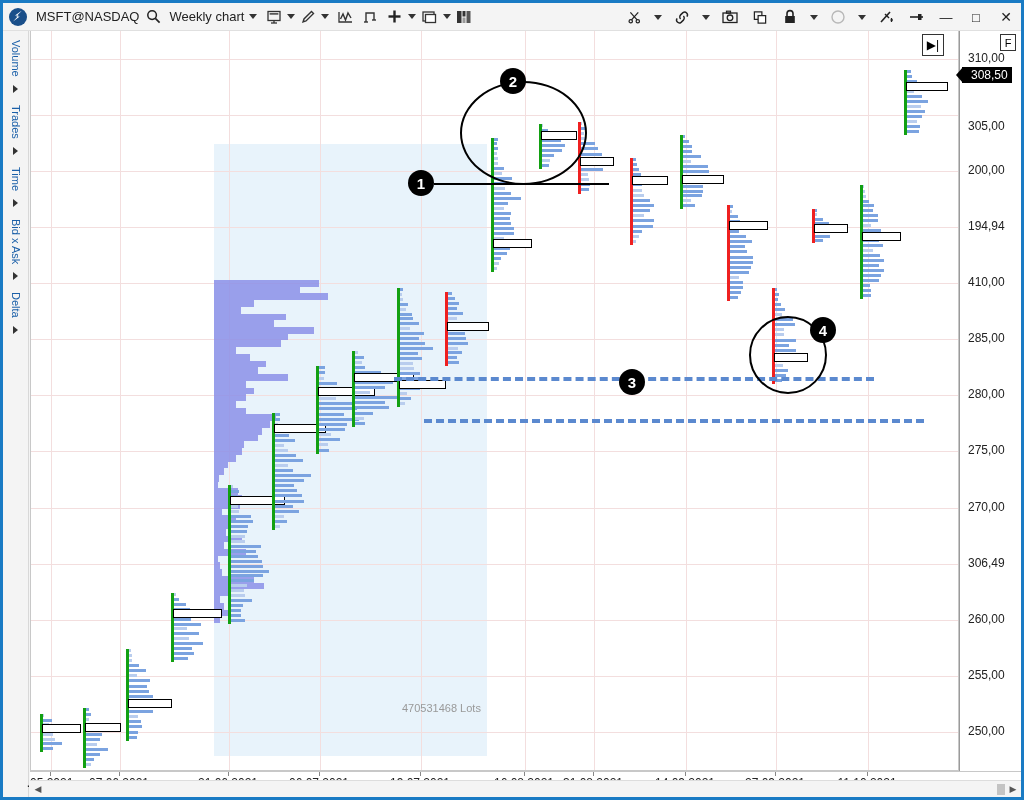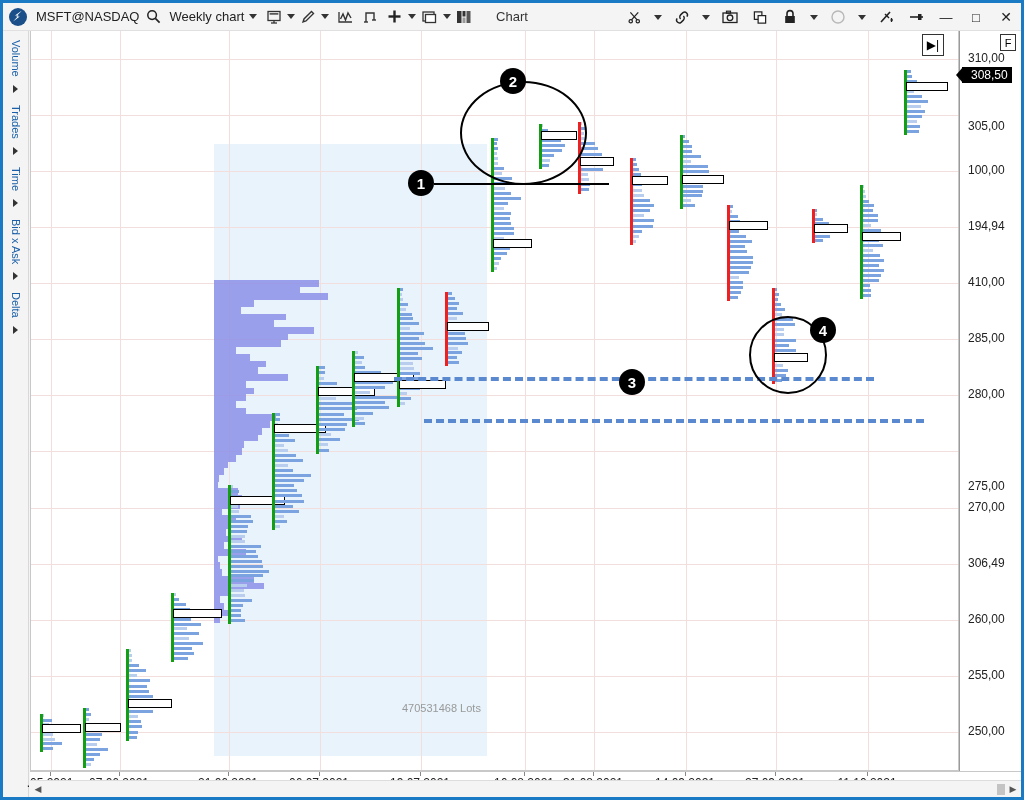--- a/index.html
+++ b/index.html
@@ -251,21 +251,20 @@
 
     <div class="tb-icon">
       <svg width="16" height="14" viewBox="0 0 16 14">
           <rect x="1" y="1" width="4.5" height="12" fill="#333"></rect>
           <rect x="6.5" y="1" width="3" height="5.5" fill="#333"></rect>
           <rect x="6.5" y="7.5" width="3" height="5.5" fill="#999"></rect>
           <rect x="10.5" y="1" width="4" height="12" fill="#555"></rect>
         </svg>
     </div>
 
-    <div class="tb-title">Chart</div>
 
     <div id="tb-right">
       <div class="win-btn">
         <svg width="15" height="15" viewBox="0 0 16 16">
             <circle cx="4" cy="12" r="1.8" fill="none" stroke="#222" stroke-width="1.3"></circle>
             <circle cx="11.5" cy="12" r="1.8" fill="none" stroke="#222" stroke-width="1.3"></circle>
             <line x1="4.8" y1="10.6" x2="12" y2="2.5" stroke="#222" stroke-width="1.3"></line>
             <line x1="10.8" y1="10.6" x2="3.6" y2="2.5" stroke="#222" stroke-width="1.3"></line>
           </svg>
       </div>
@@ -823,26 +822,26 @@
       </div>
     <div id="lots-label" style="left: 371px; top: 671px;">470531468 Lots</div>
     <div id="goto-end">▶|</div>
   </div>
 
   <div id="priceaxis">
     <div id="f-btn">F</div>
     <div id="price-badge" style="top: 35.8485px;">308,50</div>
   <div class="price-tick" style="top: 20.0303px;">310,00</div>
       <div class="price-tick" style="top: 88px;">305,00</div>
-      <div class="price-tick" style="top: 132.152px;">100,00</div>
+      <div class="price-tick" style="top: 132.152px;">200,00</div>
       <div class="price-tick" style="top: 188.212px;">194,94</div>
       <div class="price-tick" style="top: 244.273px;">410,00</div>
       <div class="price-tick" style="top: 300.333px;">285,00</div>
       <div class="price-tick" style="top: 356.394px;">280,00</div>
-      <div class="price-tick" style="top: 412.455px; margin-top: 36px;">275,00</div>
+      <div class="price-tick" style="top: 412.455px;">275,00</div>
       <div class="price-tick" style="top: 468.515px;">270,00</div>
       <div class="price-tick" style="top: 524.576px;">306,49</div>
       <div class="price-tick" style="top: 580.636px;">260,00</div>
       <div class="price-tick" style="top: 636.697px;">255,00</div>
       <div class="price-tick" style="top: 692.758px;">250,00</div>
     </div>
 
   <div id="dateaxis">
       <div class="date-tick" style="left: 20px;">.05.2021</div>
       <div class="date-mark" style="left: 20px;"></div>

